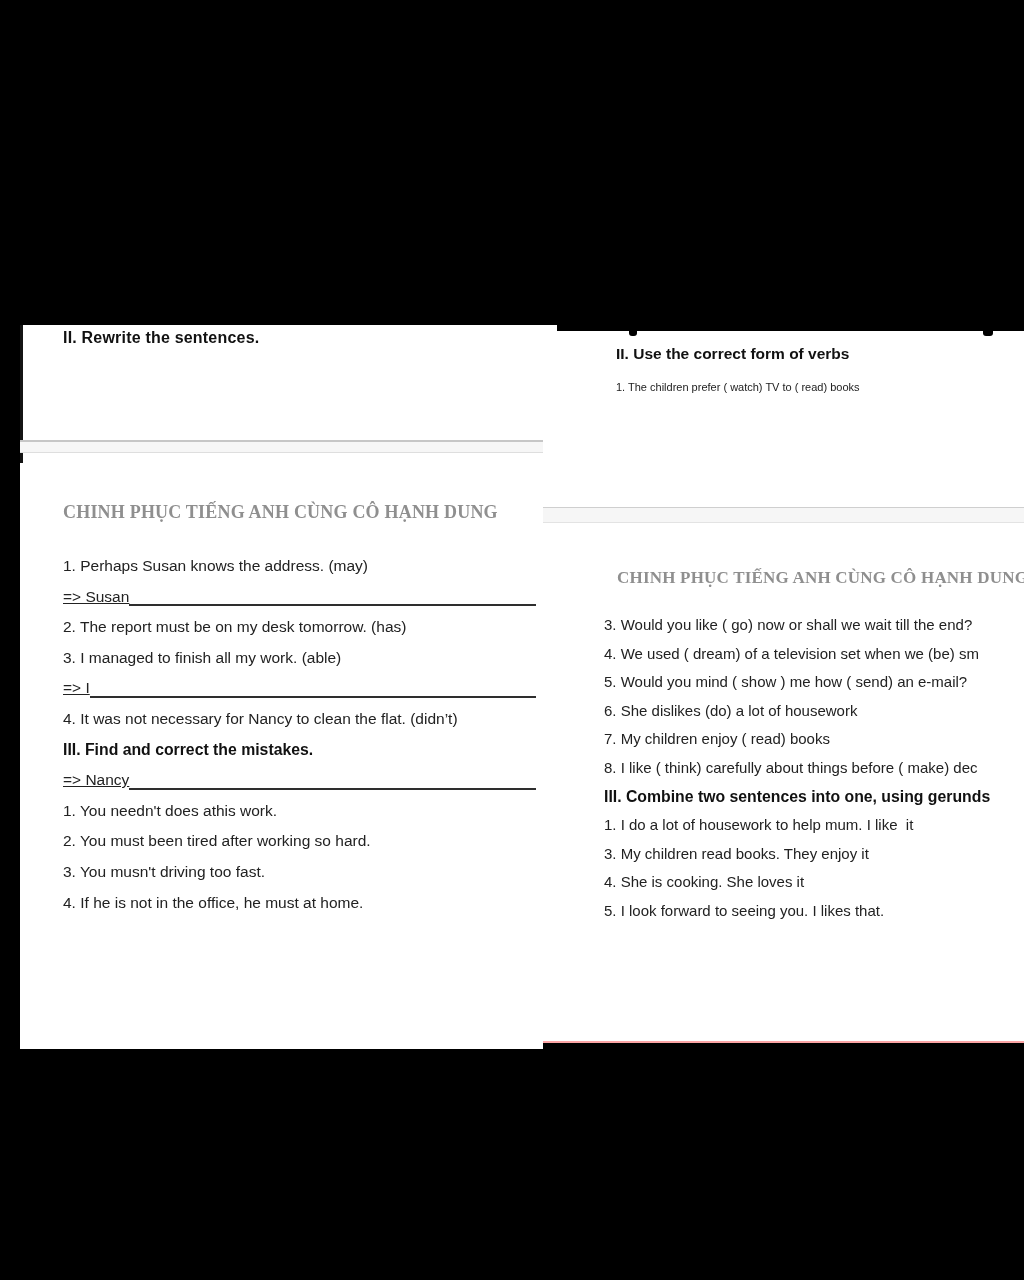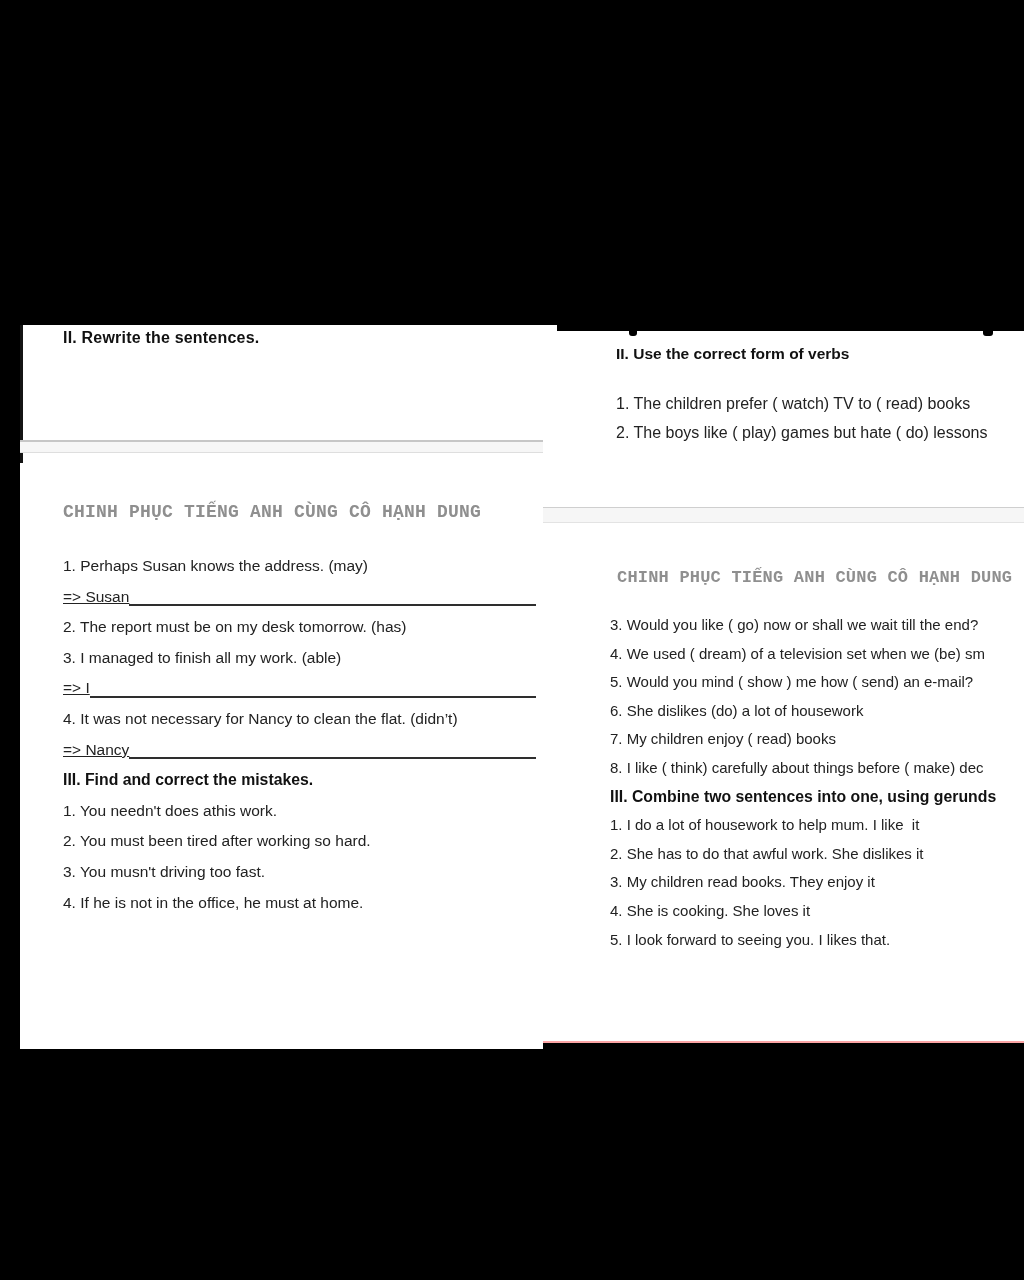--- a/index.html
+++ b/index.html
@@ -20,30 +20,30 @@
              white-space:pre; }
   .h-left  { left:43px; top:4px;  font-size:16px; letter-spacing:0.2px; }
   .h-right { left:73px; top:20px; font-size:15.5px; }
 
   .divider { position:absolute; left:0; right:0; background:#f6f6f6; }
   .divider-left  { top:115px; height:13px;
                    border-top:2px solid #c6c6c6; border-bottom:1px solid #dedede; }
   .divider-right { top:182px; height:16px;
                    border-top:1px solid #cfcfcf; border-bottom:1px solid #e3e3e3; }
 
-  .watermark { position:absolute; font-family:Liberation Mono, monospace;
+  .watermark { position:absolute; font-family:Liberation Serif, serif;
                font-weight:bold; color:#8f8f8f; white-space:pre; letter-spacing:0.2px; }
   .wm-left  { left:43px; top:177px; font-size:18px; }
   .wm-right { left:74px; top:243px; font-size:17px; }
 
   .lines { position:absolute; color:#222; }
   .lines .line { white-space:pre; }
   .lines-left        { left:43px; right:5px; top:226px; font-size:15.5px; line-height:30.6px; }
-  .lines-right-top   { left:73px; right:0;  top:65px;  font-size:16px;  line-height:28.6px; }
-  .lines-right-bottom{ left:67px; right:0;  top:286px; font-size:15px;  line-height:28.6px; }
+  .lines-right-top   { left:73px; right:0;  top:48px;  font-size:11px;  line-height:28.6px; }
+  .lines-right-bottom{ left:61px; right:0;  top:286px; font-size:15px;  line-height:28.6px; }
 
   .line.bold { font-weight:bold; color:#111; font-size:15.8px; }
   .line.ans { display:flex; }
   .ans-prefix { white-space:pre;text-decoration:underline; }
   .blank { flex:1; border-bottom:2px solid #2e2e2e; margin:0 2px 6px 0; }
 
   .topbar { position:absolute; left:557px; top:320px; width:467px; height:11px;
             background:#000; }
   .desc { position:absolute; top:11px; background:#000; }
   .d1 { left:72px;  width:8px;  height:5px; border-radius:0 0 3px 3px; }
@@ -59,47 +59,45 @@
     <div class="heading h-left">II. Rewrite the sentences.</div>
     <div class="divider divider-left"></div>
     <div class="watermark wm-left">CHINH PHỤC TIẾNG ANH CÙNG CÔ HẠNH DUNG</div>
     <div class="lines lines-left" id="left-lines">
         <div class="line">1. Perhaps Susan knows the address. (may)</div>
         <div class="line ans"><span class="ans-prefix">=&gt; Susan</span><span class="blank"></span></div>
         <div class="line">2. The report must be on my desk tomorrow. (has)</div>
         <div class="line">3. I managed to finish all my work. (able)</div>
         <div class="line ans"><span class="ans-prefix">=&gt; I</span><span class="blank"></span></div>
         <div class="line">4. It was not necessary for Nancy to clean the flat. (didn’t)</div>
+        <div class="line bold">III. Find and correct the mistakes.</div>
         <div class="line ans"><span class="ans-prefix">=&gt; Nancy</span><span class="blank"></span></div>
-        <div class="line bold">III. Find and correct the mistakes.</div>
         <div class="line">1. You needn't does athis work.</div>
         <div class="line">2. You must been tired after working so hard.</div>
         <div class="line">3. You musn't driving too fast.</div>
         <div class="line">4. If he is not in the office, he must at home.</div>
       </div>
   </div>
 
   <div class="page page-right">
     <div class="heading h-right">II. Use the correct form of verbs</div>
     <div class="lines lines-right-top" id="right-top-lines">
         <div class="line">1. The children prefer ( watch) TV to ( read) books</div>
-        <div class="line">2. The boys like ( play) games but hate ( do) lessons</div>
       </div>
     <div class="divider divider-right"></div>
     <div class="watermark wm-right">CHINH PHỤC TIẾNG ANH CÙNG CÔ HẠNH DUNG</div>
     <div class="lines lines-right-bottom" id="right-bottom-lines">
         <div class="line">3. Would you like ( go) now or shall we wait till the end?</div>
         <div class="line">4. We used ( dream) of a television set when we (be) sm</div>
         <div class="line">5. Would you mind ( show ) me how ( send) an e-mail?</div>
         <div class="line">6. She dislikes (do) a lot of housework</div>
         <div class="line">7. My children enjoy ( read) books</div>
         <div class="line">8. I like ( think) carefully about things before ( make) dec</div>
         <div class="line bold">III. Combine two sentences into one, using gerunds</div>
         <div class="line">1. I do a lot of housework to help mum. I like  it</div>
-        <div class="line">2. She has to do that awful work. She dislikes it</div>
         <div class="line">3. My children read books. They enjoy it</div>
         <div class="line">4. She is cooking. She loves it</div>
         <div class="line">5. I look forward to seeing you. I likes that.</div>
       </div>
   </div>
 
   <div class="topbar">
     <span class="desc d1"></span>
     <span class="desc d2"></span>
   </div>

